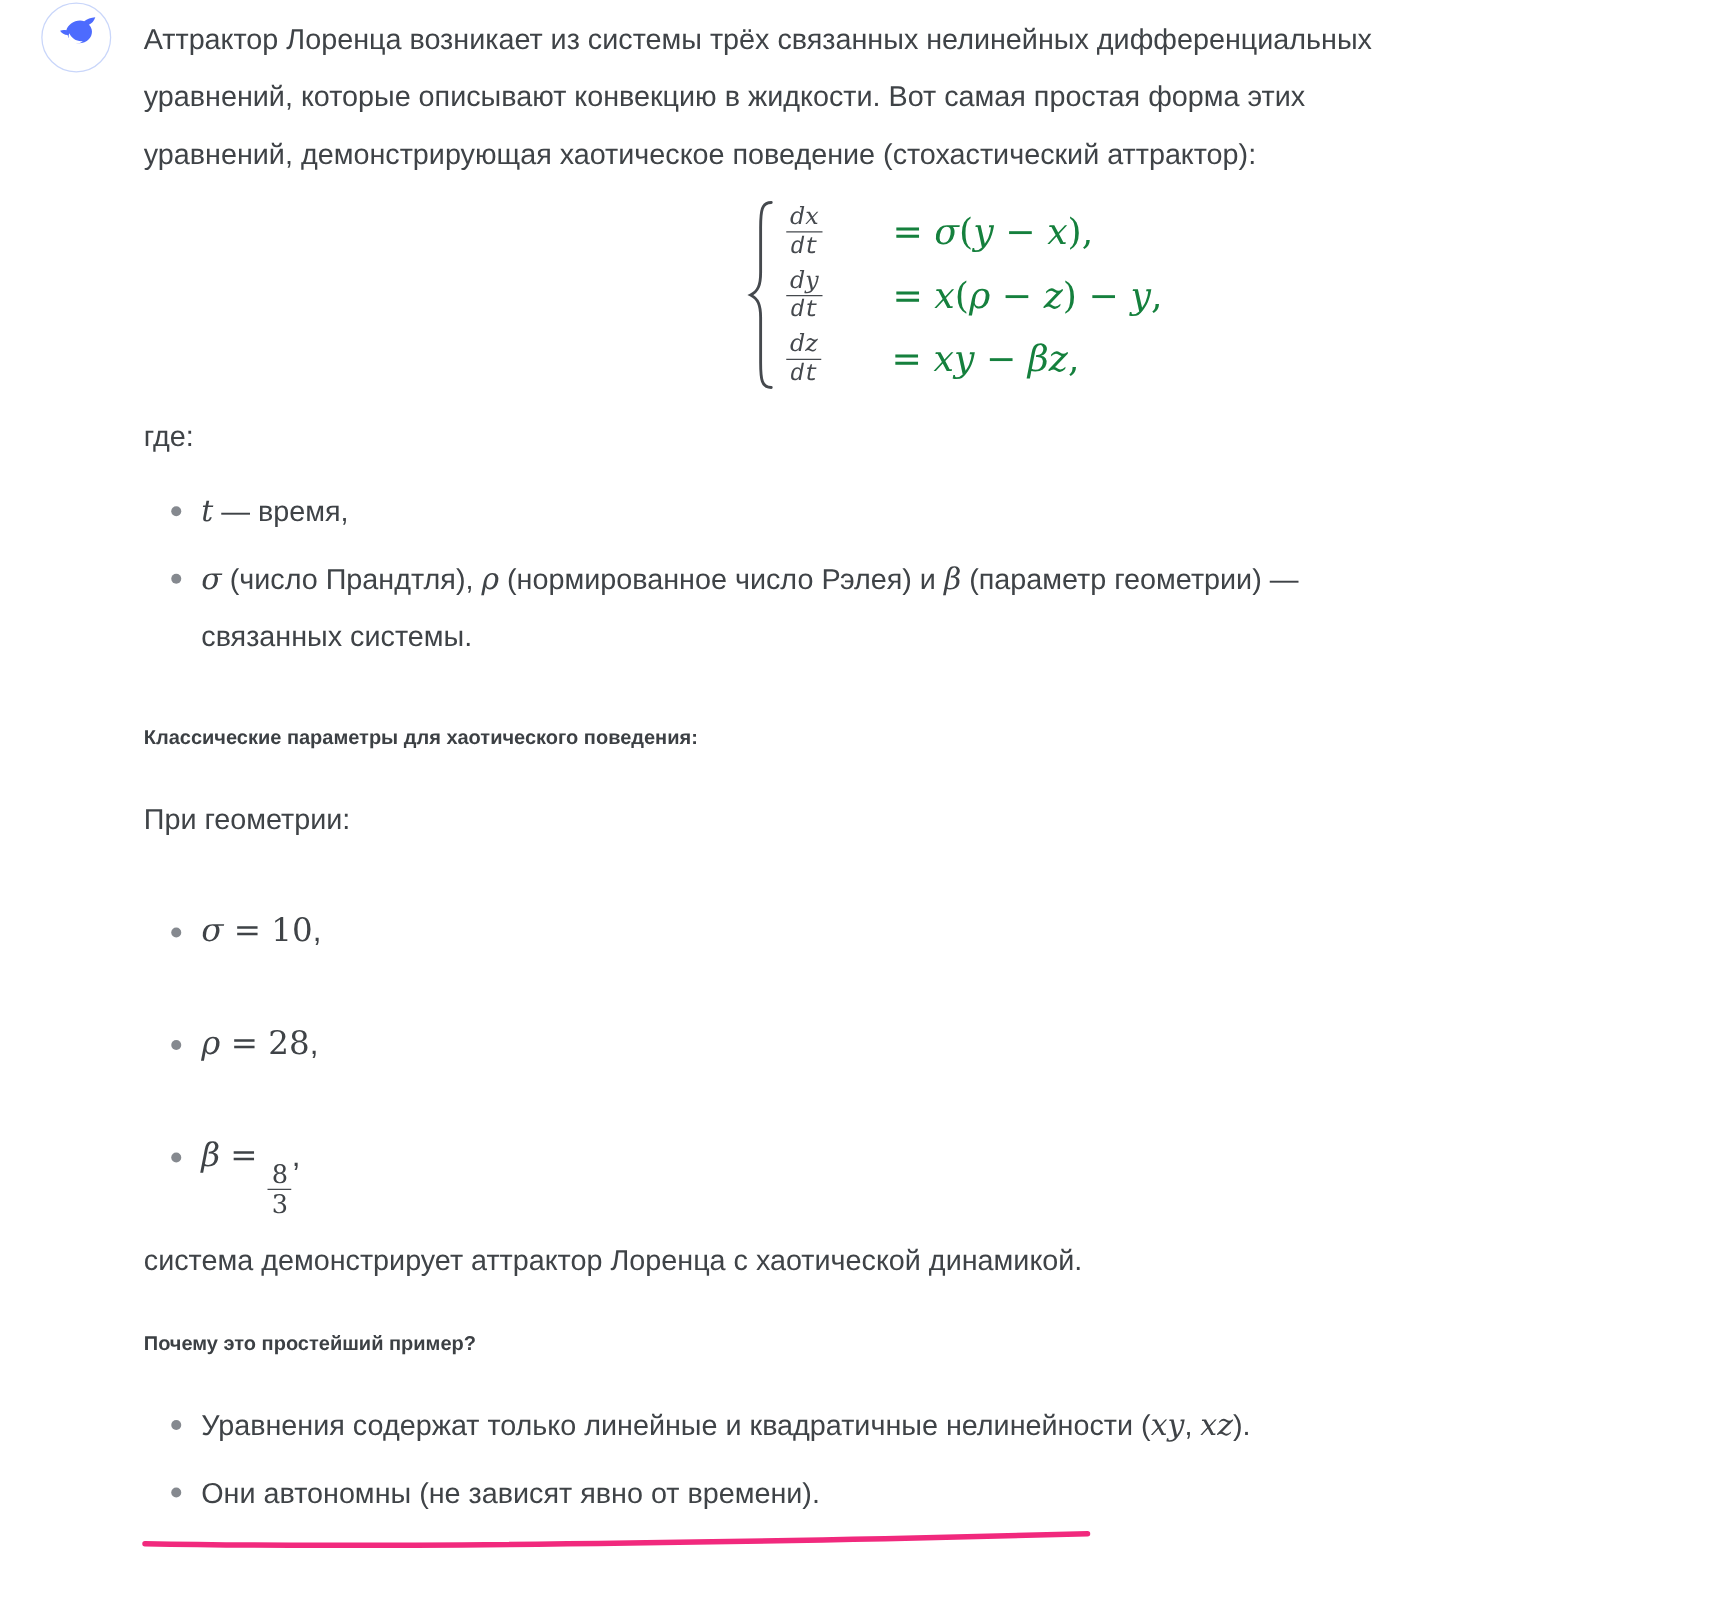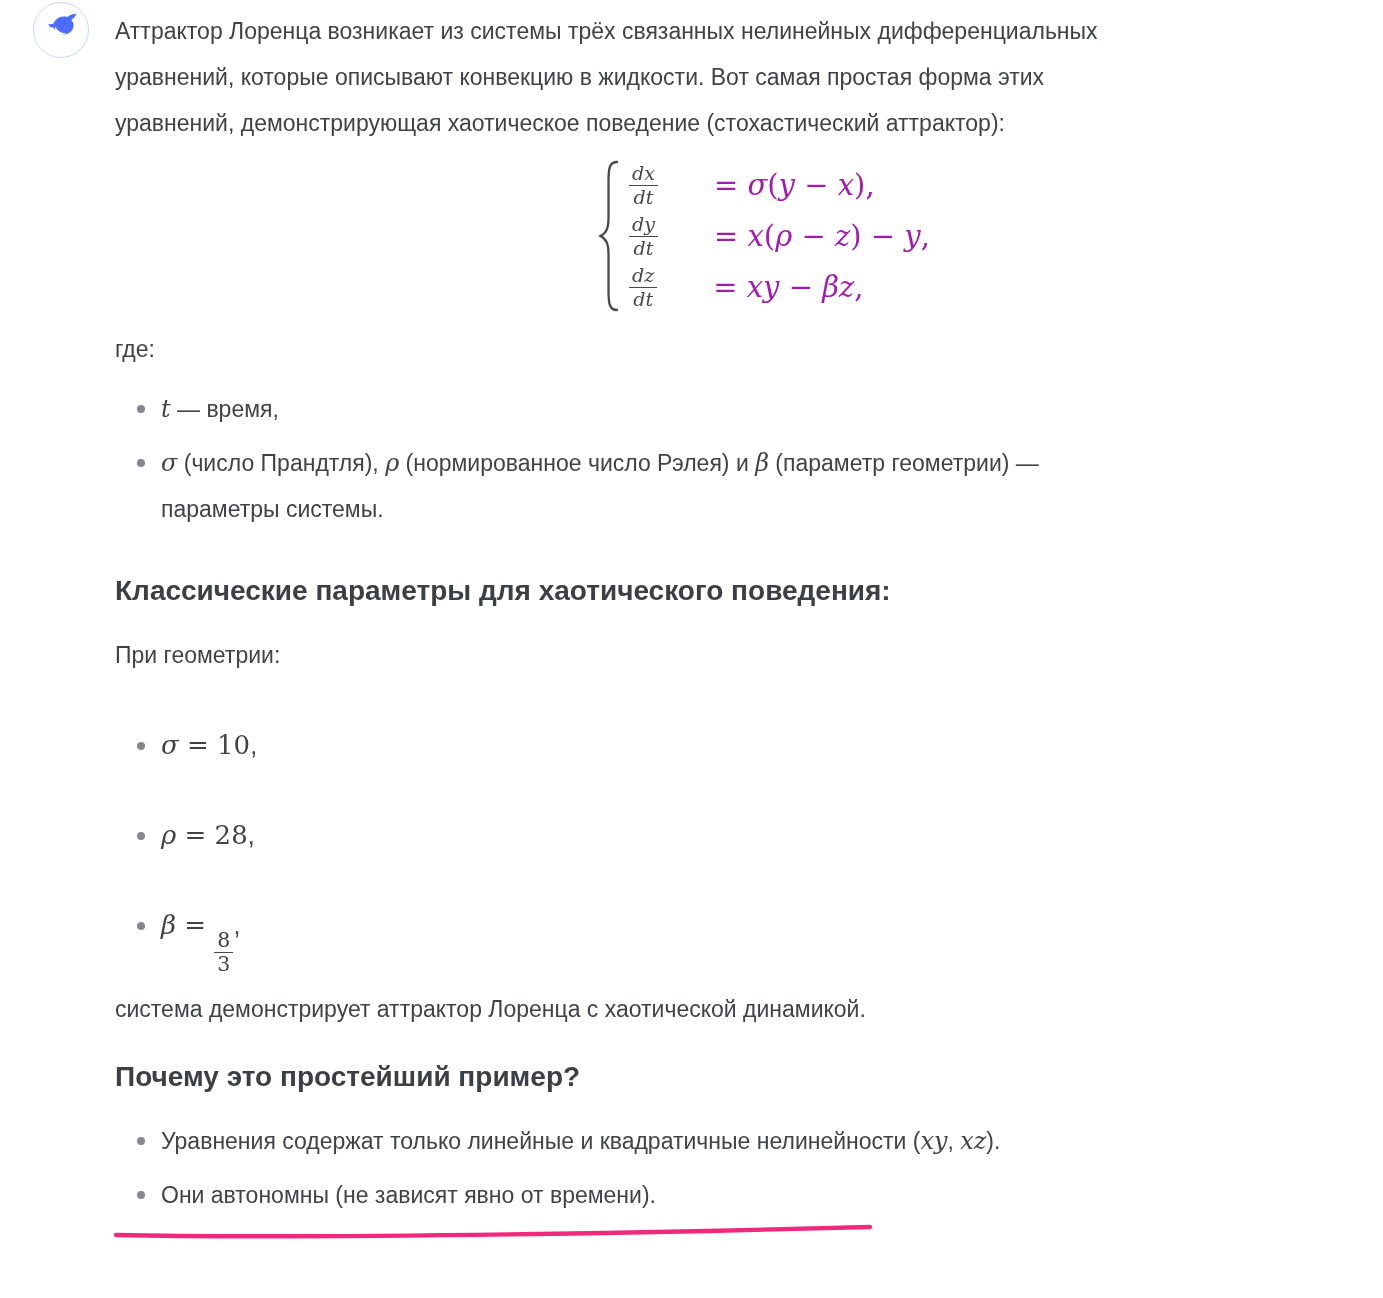--- a/index.html
+++ b/index.html
@@ -30,42 +30,42 @@
   }
   .brace-wrap { display:block; height:152px; }
   .eq-rows { display:flex; flex-direction:column; row-gap:2px; }
   .eq-row { display:flex; align-items:center; column-gap:12px; height:49px; }
   .dfrac {
     display:inline-flex; flex-direction:column; align-items:center;
     font-family:"DejaVu Serif", serif; font-style:italic;
     font-size:19px; line-height:1.1; color:#45494e;
   }
   .dfrac .fnum { border-bottom:1.6px solid #45494e; padding:0 3px 1px 3px;text-align:right; }
-  .dfrac .fden { padding-top:1px; }
-  .eq-rhs { font-family:"DejaVu Serif", serif; font-size:29px; color:#a21caf; line-height:1;margin-left:44px; }
+  .dfrac .fden { padding-top:1px;font-family:Liberation Mono, monospace; }
+  .eq-rhs { font-family:"DejaVu Serif", serif; font-size:29px; color:#15803d; line-height:1;margin-left:44px; }
   .eq-rhs .seg-m { font-size:1em; }
   .eq-rhs .seg-u { font-size:1em; }
 
   
   .seg-p { }
   .seg-b { font-weight:400; }
   .seg-m { font-family:"DejaVu Serif", serif; font-style:italic; font-size:1.04em; }
   .seg-u { font-family:"DejaVu Serif", serif; font-size:1.04em; }
   .ifrac {
     display:inline-flex; flex-direction:column; align-items:center;
     font-family:"DejaVu Serif", serif; font-size:0.82em; line-height:1.05;
     vertical-align:-0.62em;
   }
   .ifrac .fnum { border-bottom:1.5px solid #45494e; padding:0 3px 1px 3px; }
   .ifrac .fden { padding-top:1px; }
 
   
   .p-where { margin-top:14px; }
   h3.section {
-    font-size:28px; line-height:34px; font-weight:700; color:#3c4044;
+    font-size:16px; line-height:34px; font-weight:700; color:#3c4044;
   }
   .h-classic { margin-top:42px; }
   .h-why { margin-top:28px; }
   .p-values { margin-top:24px; }
   .p-conclusion { margin-top:10px; }
 
   
   .blist { margin-top:14px; list-style:none; }
   .blist .li { position:relative; padding-left:46px; margin-bottom:8px; }
   .bullet-dot {
@@ -137,21 +137,21 @@
 
     <p class="p-where">где:</p>
 
     <ul class="blist">
       <li class="li">
         <span class="bullet-dot"></span>
         <span><span class="seg-m">t</span><span class="seg-p"> — время,</span></span>
       </li>
       <li class="li">
         <span class="bullet-dot"></span>
-        <span><span class="seg-m">σ</span><span class="seg-p"> (число Прандтля), </span><span class="seg-m">ρ</span><span class="seg-p"> (нормированное число Рэлея) и </span><span class="seg-m">β</span><span class="seg-p"> (параметр геометрии) —</span><br><span class="seg-p">параметры системы.</span></span>
+        <span><span class="seg-m">σ</span><span class="seg-p"> (число Прандтля), </span><span class="seg-m">ρ</span><span class="seg-p"> (нормированное число Рэлея) и </span><span class="seg-m">β</span><span class="seg-p"> (параметр геометрии) —</span><br><span class="seg-p">связанных системы.</span></span>
       </li>
     </ul>
 
     <h3 class="section h-classic">Классические параметры для хаотического поведения:</h3>
 
     <p class="p-values">При геометрии:</p>
 
     <ul class="blist blist-params">
       <li class="li mrow">
         <span class="bullet-dot"></span>

